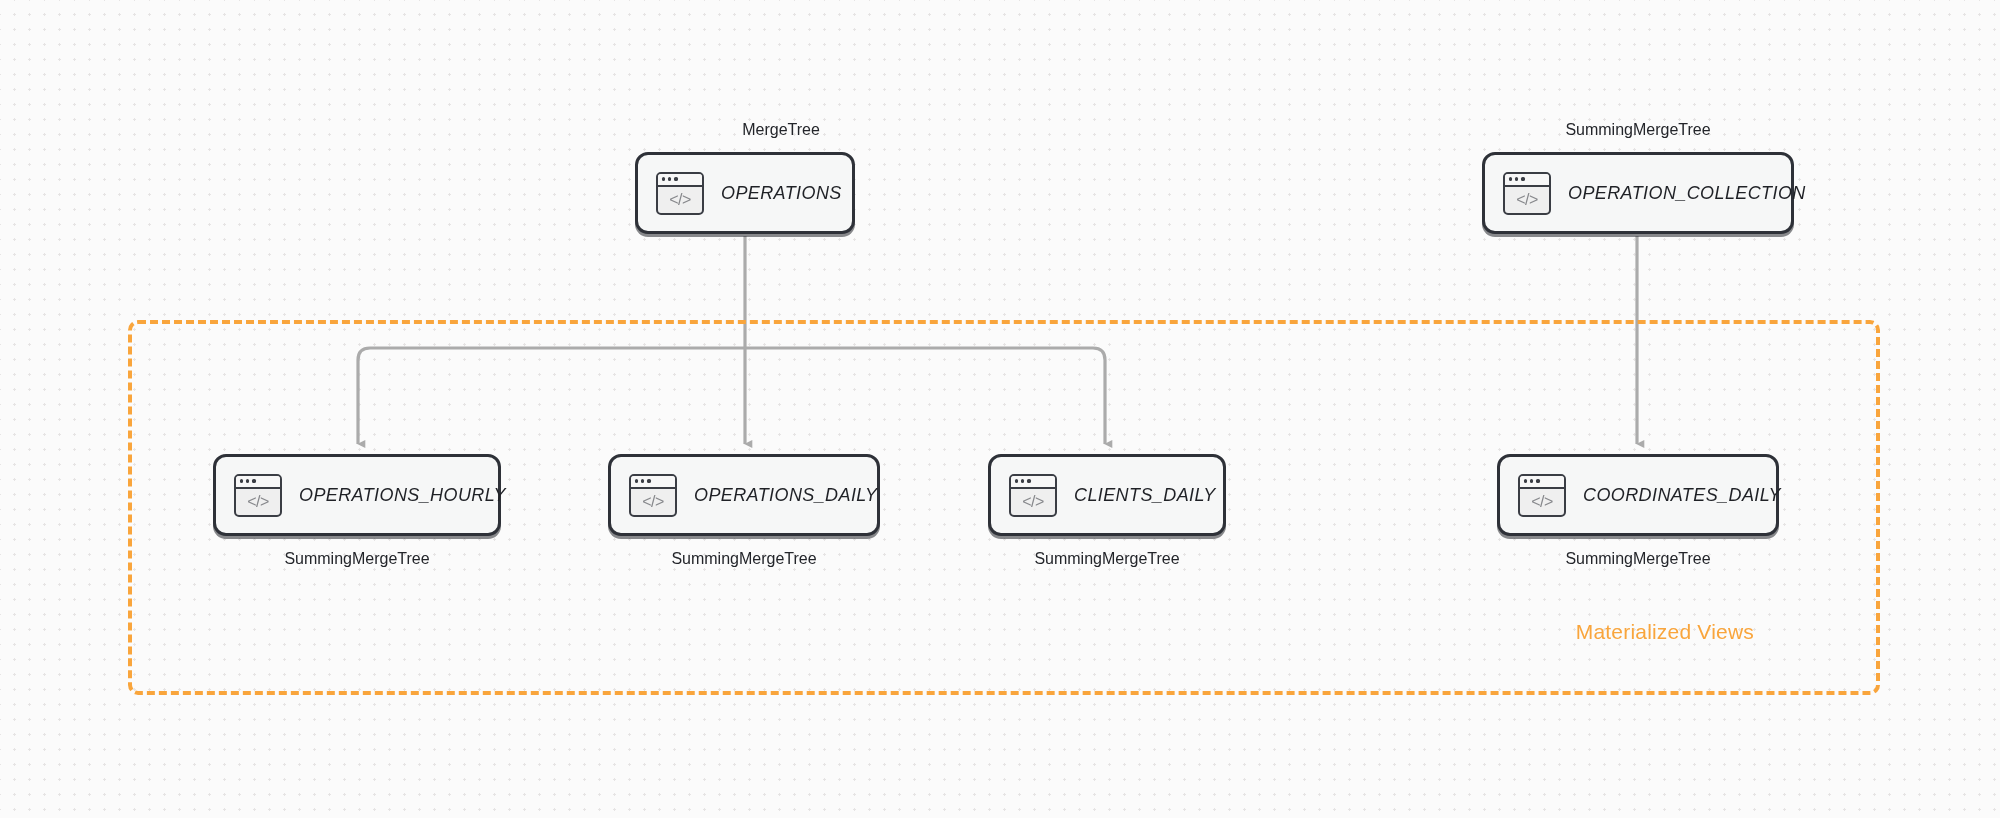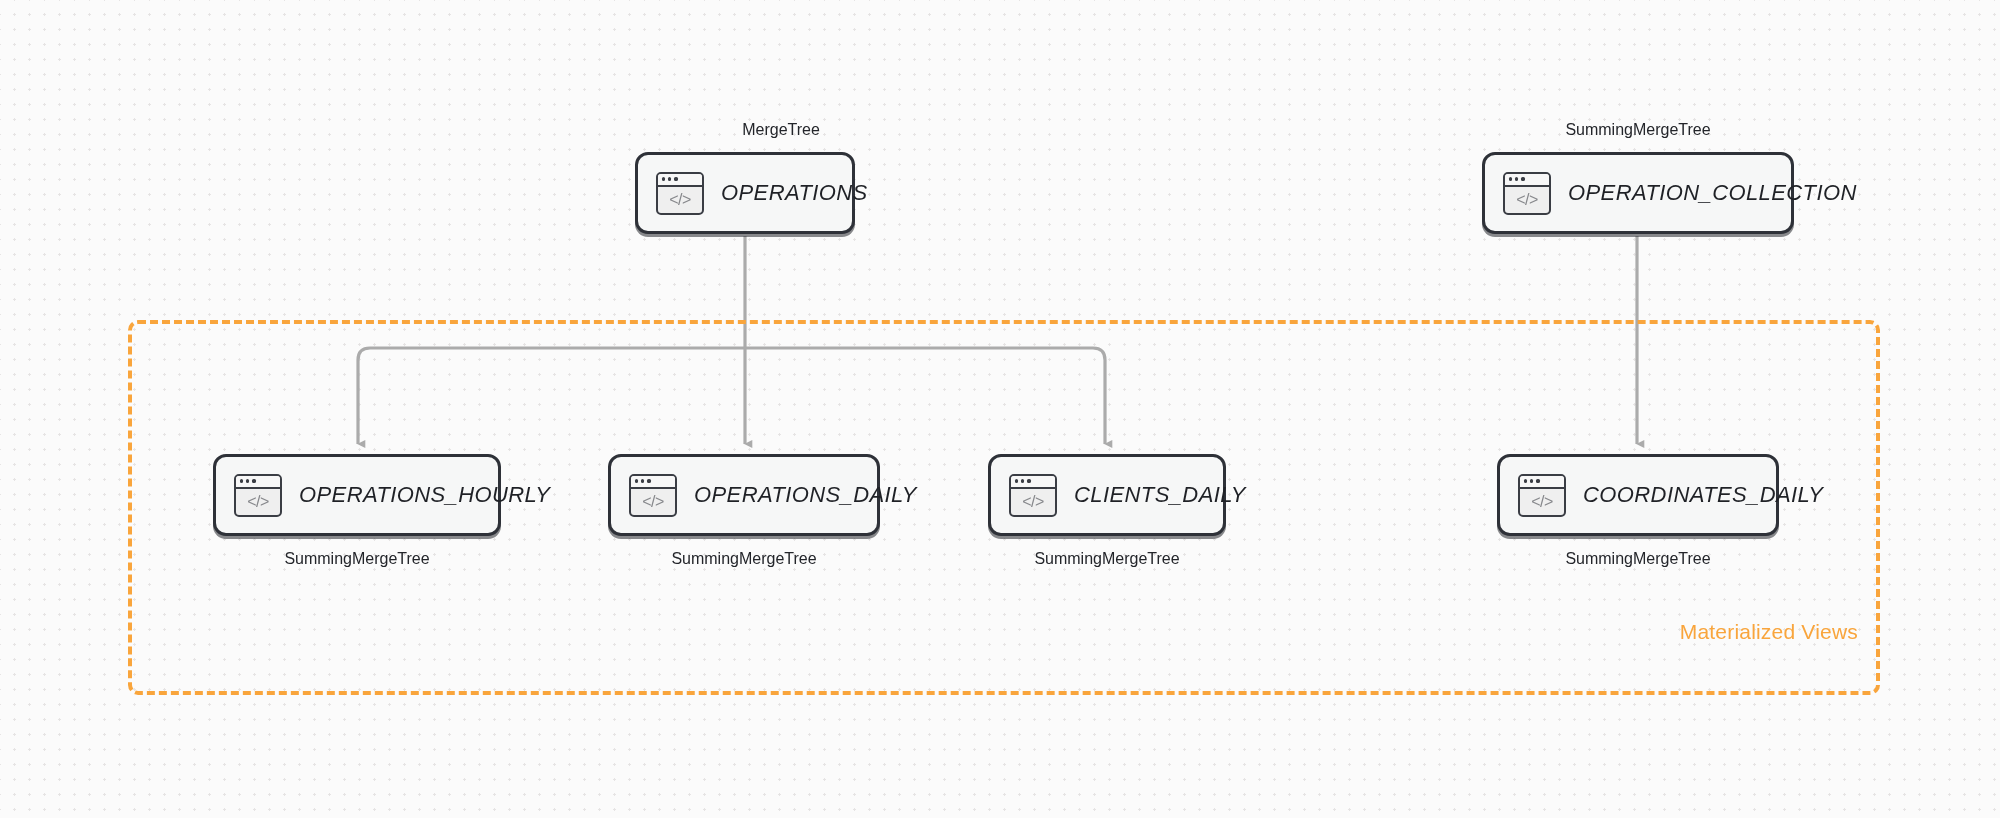--- a/index.html
+++ b/index.html
@@ -56,21 +56,21 @@
     background: #F6F7F7;
     border: 3px solid #2E3138;
     border-radius: 13px;
     box-shadow: 0 3px 0 0 rgba(40,42,48,0.55);
     display: flex;
     align-items: center;
     gap: 17px;
     padding: 0 18px;
   }
   .node-title {
-    font-size: 22px;
+    font-size: 18px;
     font-style: italic;
     color: #1F2126;
     letter-spacing: 0.4px;
     white-space: nowrap;
   }
 
   
   .code-icon {
     flex: 0 0 auto;
     width: 48px;
@@ -138,21 +138,21 @@
     <path d="M745,348 L745,444" fill="none" stroke="#ABABAB" stroke-width="3.2" marker-end="url(#arrowhead)"></path>
 
     <path d="M745,348 Q733,348 726,348 L370,348 Q358,348 358,360 L358,444" fill="none" stroke="#ABABAB" stroke-width="3.2" stroke-linejoin="round" marker-end="url(#arrowhead)"></path>
 
     <path d="M745,348 Q757,348 764,348 L1093,348 Q1105,348 1105,360 L1105,444" fill="none" stroke="#ABABAB" stroke-width="3.2" stroke-linejoin="round" marker-end="url(#arrowhead)"></path>
 
     <path d="M1637,236 L1637,444" fill="none" stroke="#ABABAB" stroke-width="3.2" marker-end="url(#arrowhead)"></path>
   </svg>
 
   <div class="group-frame" id="group-frame" style="left: 128px; top: 320px; width: 1752px; height: 375px; border-color: rgb(249, 165, 60);"></div>
-  <div class="group-label" id="group-label" style="color: rgb(249, 165, 60); left: 1858px; top: 620px; transform: translateX(-100%);">Materialized Views</div>
+  <div class="group-label" id="group-label" style="color: rgb(249, 165, 60); left: 1754px; top: 620px; transform: translateX(-100%);">Materialized Views</div>
 
   <div id="node-layer">
       <div class="node" style="left: 635px; top: 152px; width: 220px; height: 82px;">
         <div class="node-box" style="width: 220px; height: 82px;">
           <div class="code-icon">
             <div class="bar">
               <i></i>
               <i></i>
               <i></i>
             </div>

